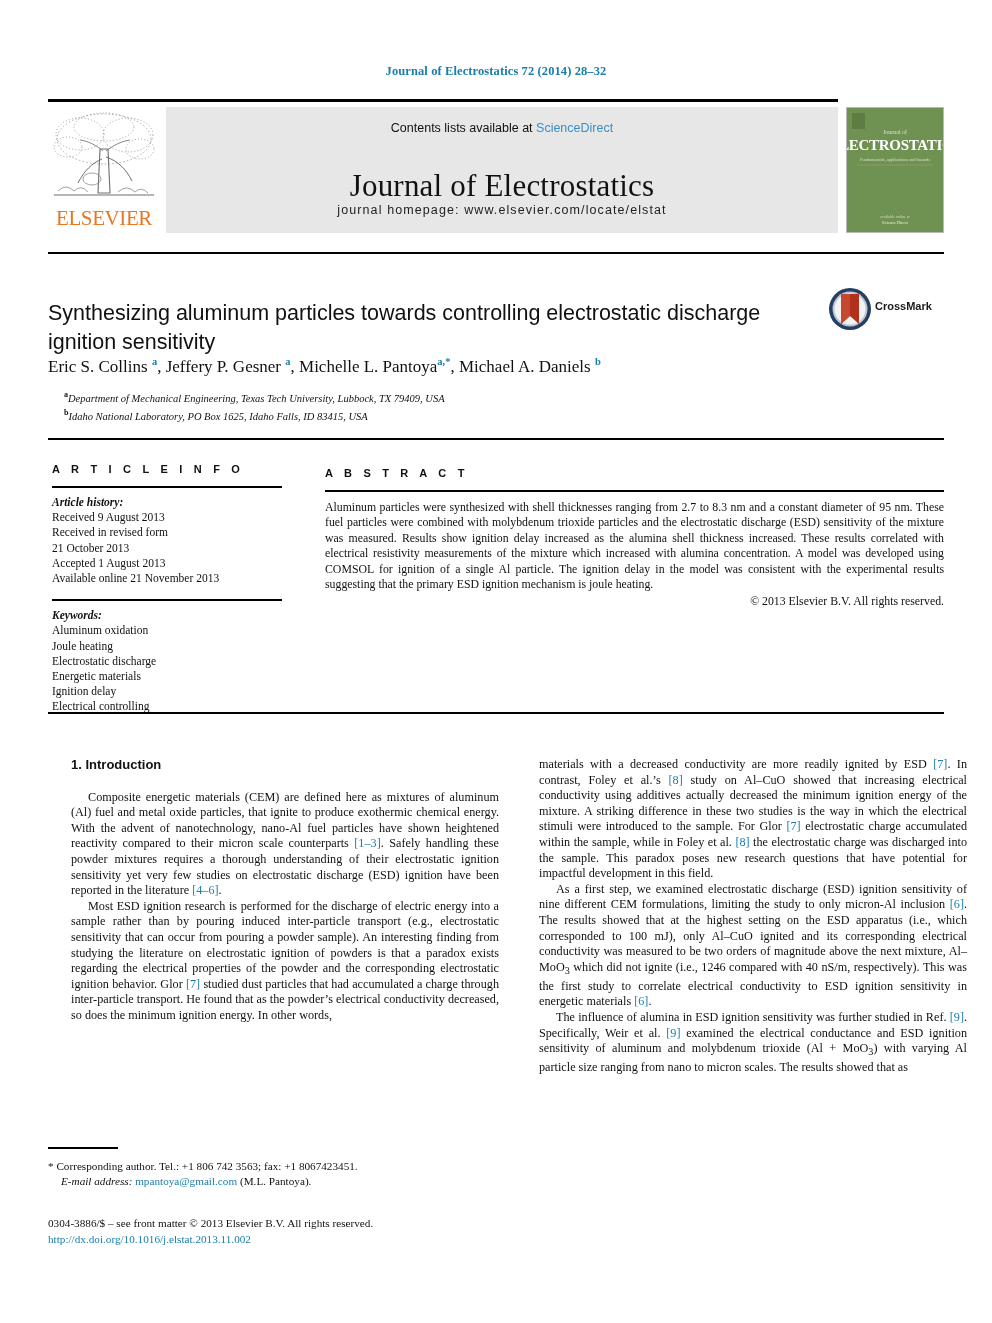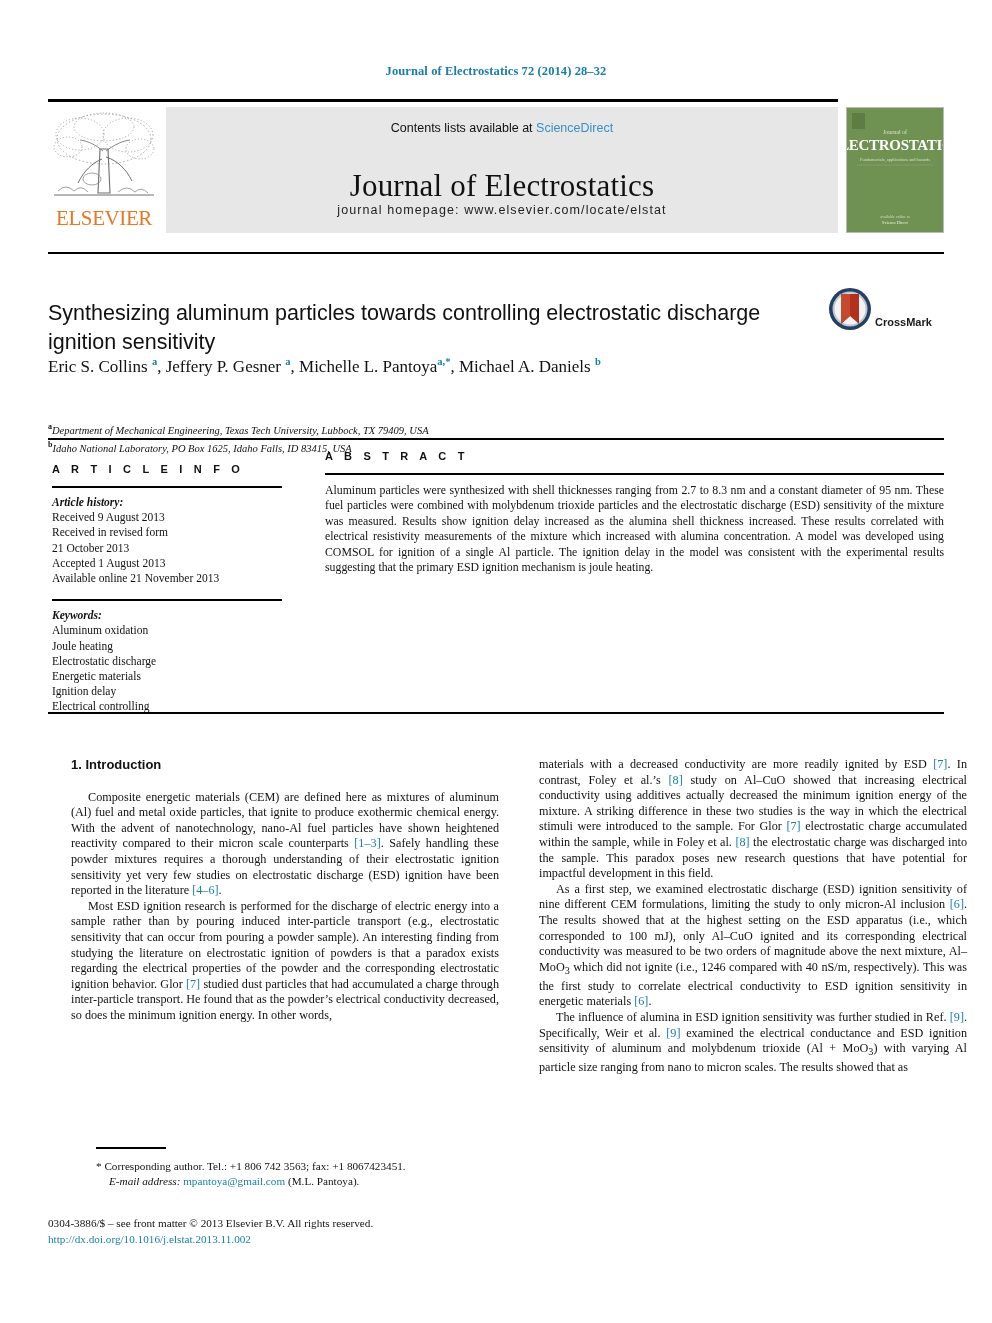--- a/index.html
+++ b/index.html
@@ -150,21 +150,21 @@
   .crossmark {
     position: absolute;
     top: 286px;
     left: 827px;
     width: 116px;
     height: 46px;
   }
   .crossmark-label {
     position: absolute;
     left: 48px;
-    top: 30px;
+    top: 14px;
     font-family: "Liberation Sans", sans-serif;
     font-size: 11px;
     font-weight: bold;
     color: #1a1a1a;
   }
   .authors {
     position: absolute;
     top: 356px;
     left: 48px;
     width: 890px;
@@ -174,28 +174,27 @@
   }
   .authors sup {
     color: #1a7dab;
     font-size: 10.5px;
     font-weight: bold;
     vertical-align: super;
   }
   .affils {
     position: absolute;
     top: 388px;
-    left: 48px;
+    left: 64px;
     width: 890px;
     font-family: "Liberation Serif", serif;
     font-style: italic;
     font-size: 10.5px;
     line-height: 14.5px;
     color: #111;
-    margin-top: 32px;
   }
   .affils sup {
     font-style: normal;
     font-weight: bold;
     font-size: 8px;
   }
 
   
   .info-rule-top {
     position: absolute;
@@ -234,21 +233,21 @@
     font-style: italic;
     font-weight: bold;
   }
   .kw-rule {
     height: 2px;
     background: #000;
     margin-top: 13px;
   }
   .abscol {
     position: absolute;
-    top: 450px;
+    top: 467px;
     left: 325px;
     width: 619px;
   }
   .abstract-text {
     font-family: "Liberation Serif", serif;
     font-size: 11.8px;
     line-height: 15.4px;
     text-align: justify;
     color: #111;
     margin-top: 8px;
@@ -296,21 +295,20 @@
     text-indent: 17px;
   }
   .ref { color: #1a7dab; }
 
   
   .footnote-area {
     position: absolute;
     left: 48px;
     top: 1147px;
     width: 428px;
-    margin-left: 48px;
   }
   .fn-rule {
     width: 70px;
     height: 1.5px;
     background: #000;
     margin-bottom: 10px;
   }
   .fn-text {
     font-family: "Liberation Serif", serif;
     font-size: 11.2px;
@@ -432,20 +430,21 @@
       <div>Energetic materials</div>
       <div>Ignition delay</div>
       <div>Electrical controlling</div>
     </div>
   </div>
 
   <div class="abscol">
     <div class="sec-head">A B S T R A C T</div>
     <div class="thin-rule"></div>
     <div class="abstract-text">Aluminum particles were synthesized with shell thicknesses ranging from 2.7 to 8.3 nm and a constant diameter of 95 nm. These fuel particles were combined with molybdenum trioxide particles and the electrostatic discharge (ESD) sensitivity of the mixture was measured. Results show ignition delay increased as the alumina shell thickness increased. These results correlated with electrical resistivity measurements of the mixture which increased with alumina concentration. A model was developed using COMSOL for ignition of a single Al particle. The ignition delay in the model was consistent with the experimental results suggesting that the primary ESD ignition mechanism is joule heating.</div>
+    <div class="abs-rights">© 2013 Elsevier B.V. All rights reserved.</div>
   </div>
 
   <div class="info-rule-bottom"></div>
 
   <div class="col col-left">
     <div class="sec-title">1. Introduction</div>
     <p>Composite energetic materials (CEM) are defined here as mixtures of aluminum (Al) fuel and metal oxide particles, that ignite to produce exothermic chemical energy. With the advent of nanotechnology, nano-Al fuel particles have shown heightened reactivity compared to their micron scale counterparts <span class="ref">[1–3]</span>. Safely handling these powder mixtures requires a thorough understanding of their electrostatic ignition sensitivity yet very few studies on electrostatic discharge (ESD) ignition have been reported in the literature <span class="ref">[4–6]</span>.</p>
     <p>Most ESD ignition research is performed for the discharge of electric energy into a sample rather than by pouring induced inter-particle transport (e.g., electrostatic sensitivity that can occur from pouring a powder sample). An interesting finding from studying the literature on electrostatic ignition of powders is that a paradox exists regarding the electrical properties of the powder and the corresponding electrostatic ignition behavior. Glor <span class="ref">[7]</span> studied dust particles that had accumulated a charge through inter-particle transport. He found that as the powder’s electrical conductivity decreased, so does the minimum ignition energy. In other words,</p>
   </div>
 

